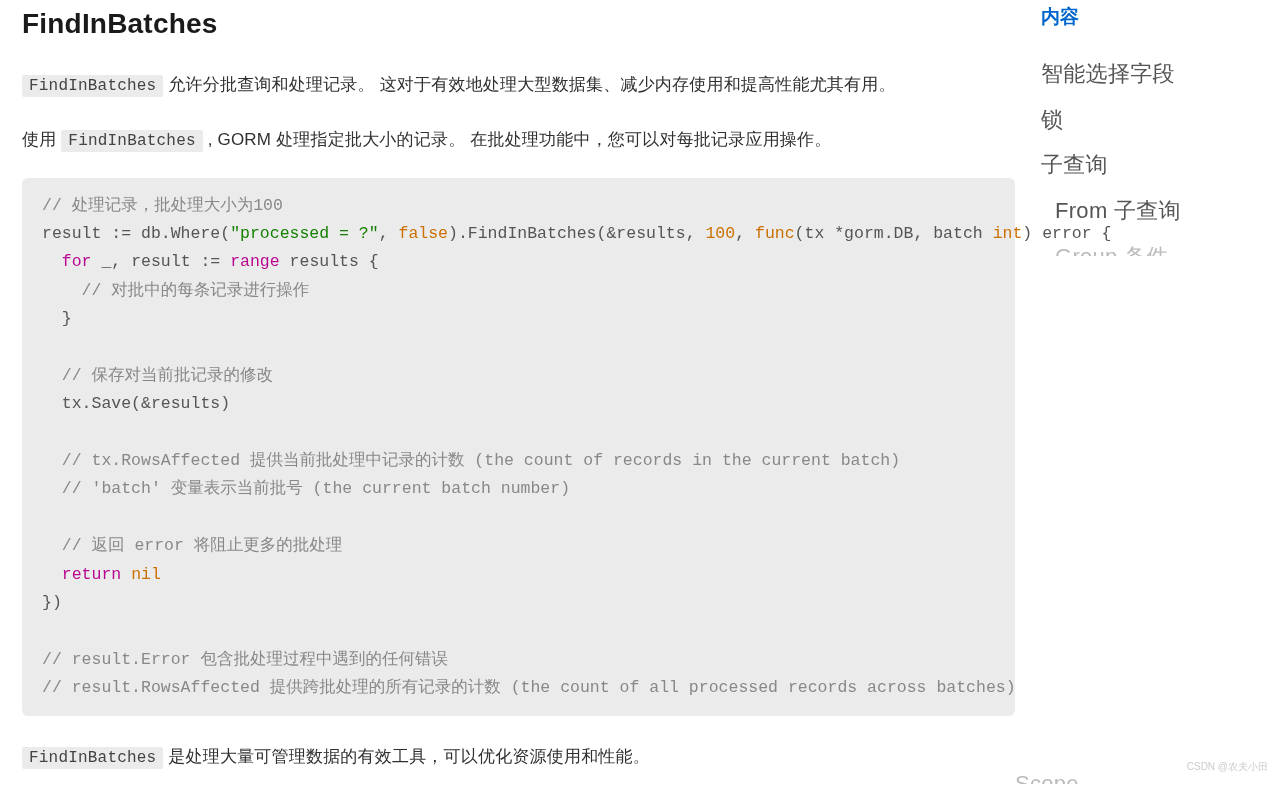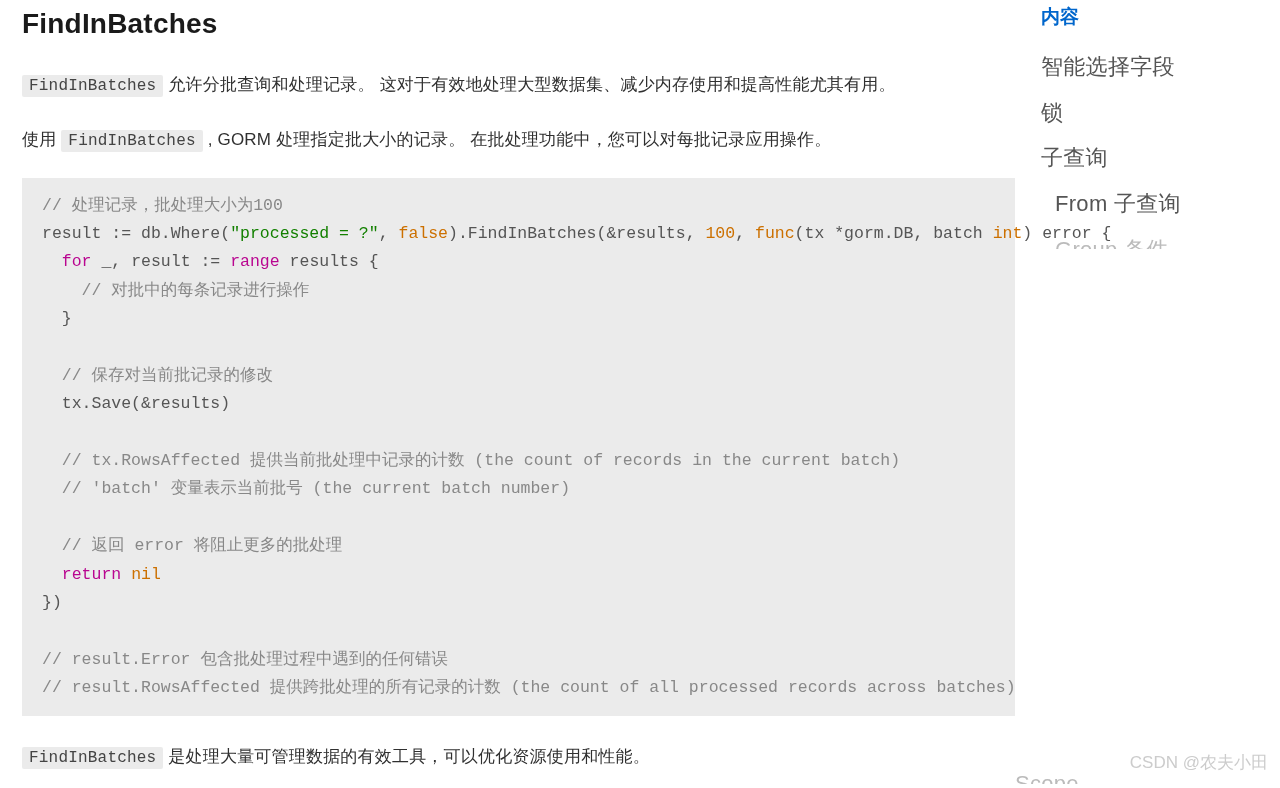--- a/index.html
+++ b/index.html
@@ -2,35 +2,35 @@
 <html><head>
 <meta charset="utf-8">
 <style>
 * { box-sizing: border-box; margin: 0; padding: 0; }
 body { font-family: -apple-system, "Segoe UI", "PingFang SC", "Microsoft YaHei", sans-serif; color: #333; background: #fff; }
 .page { display: flex; width: 1280px; height: 788px; position: relative; }
 .main { flex: 1; padding: 0 0 0 22px; min-width: 0; }
 h2 { font-size: 28px; font-weight: 700; color: #1a1a1a; margin: 8px 0 28px 0; letter-spacing: 0.2px; }
 .para { font-size: 17px; line-height: 2.05; color: #303030; margin: 15px 0 20px 0; letter-spacing: 0.2px; }
 .code-inline { font-family: Consolas, "Courier New", monospace; background: #ebebeb; padding: 2px 7px; border-radius: 2px; font-size: 16px; color: #444; }
-pre.code-block { background: #ebebeb; padding: 14px 20px; font-family: Consolas, "Courier New", monospace; font-size: 16.5px; line-height: 1.72; color: #555; white-space: pre; margin: 18px 0 24px 0; }
+pre.code-block { background: #ebebeb; padding: 14px 20px; font-family: Consolas, "Courier New", monospace; font-size: 16.5px; line-height: 1.72; color: #555; white-space: pre; margin: 18px 0 24px 0; border-radius: 6px; }
 .tok-str { color: #138000; }
 .tok-kw { color: #b90690; }
 .tok-const { color: #cc7000; }
 .tok-num { color: #cc7000; }
 .tok-comment { color: #888; }
 .sidebar { width: 265px; padding: 4px 30px 0 26px; flex-shrink: 0; }
-.side-head { font-size: 19px; font-weight: 600; color: #0066cc; margin-bottom: 14px; }
+.side-head { font-size: 19px; font-weight: 600; color: #0066cc; margin-bottom: 21px; }
 .side-list { list-style: none; }
 .side-item { font-size: 22px; color: #555; padding: 8px 0; line-height: 1.35; letter-spacing: 0.3px; }
 .side-item.indent { padding-left: 14px; }
 .side-item.faded { color: #bbb; height: 22px; overflow: hidden; }
 .side-float { position: absolute; right: 30px; bottom: 4px; width: 235px; }
 .side-float .side-item { padding: 7px 0; }
-.watermark { position: absolute; right: 12px; bottom: 14px; font-size: 17px; color: #ccc; }
+.watermark { position: absolute; right: 12px; bottom: 14px; font-size: 10px; color: #ccc; }
 </style>
 </head>
 <body>
 
 <div class="page">
 
   <div class="main">
 
     <h2>FindInBatches</h2>
 

